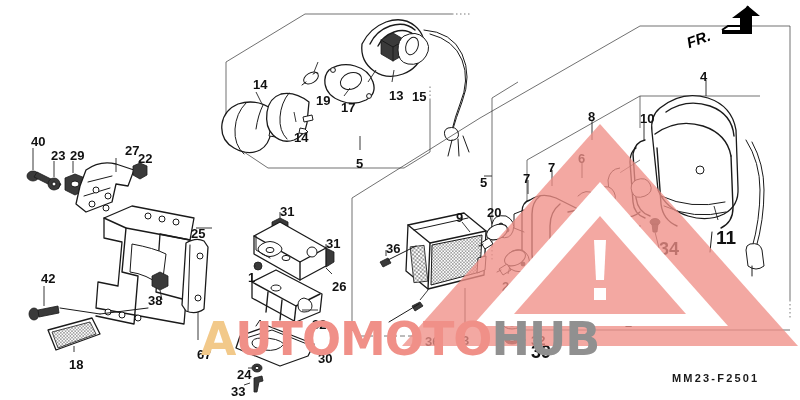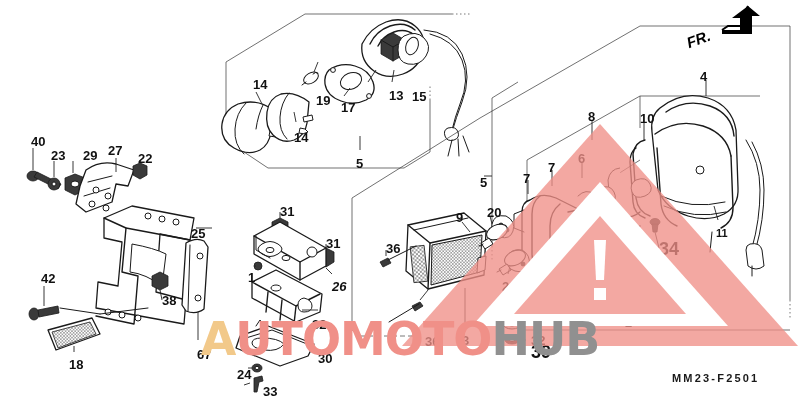--- a/index.html
+++ b/index.html
@@ -399,51 +399,51 @@
       <div class="callout" style="left: 625px; top: 316px; font-size: 13px;">2</div>
       <div class="callout" style="left: 462px; top: 334px; font-size: 13px;">3</div>
       <div class="callout" style="left: 700px; top: 70px; font-size: 13px;">4</div>
       <div class="callout" style="left: 480px; top: 176px; font-size: 13px;">5</div>
       <div class="callout" style="left: 578px; top: 152px; font-size: 13px;">6</div>
       <div class="callout" style="left: 548px; top: 161px; font-size: 13px;">7</div>
       <div class="callout" style="left: 523px; top: 172px; font-size: 13px;">7</div>
       <div class="callout" style="left: 588px; top: 110px; font-size: 13px;">8</div>
       <div class="callout" style="left: 456px; top: 211px; font-size: 13px;">9</div>
       <div class="callout" style="left: 640px; top: 112px; font-size: 13px;">10</div>
-      <div class="callout" style="left: 716px; top: 228px; font-size: 11px;">11</div>
+      <div class="callout" style="left: 716px; top: 228px; font-size: 19px;">11</div>
       <div class="callout" style="left: 356px; top: 157px; font-size: 13px;">5</div>
       <div class="callout" style="left: 389px; top: 89px; font-size: 13px;">13</div>
       <div class="callout" style="left: 294px; top: 131px; font-size: 13px;">14</div>
       <div class="callout" style="left: 364px; top: 90px; font-size: 13px; margin-left: 48px;">15</div>
       <div class="callout" style="left: 253px; top: 78px; font-size: 13px;">14</div>
       <div class="callout" style="left: 341px; top: 101px; font-size: 13px;">17</div>
       <div class="callout" style="left: 69px; top: 358px; font-size: 13px;">18</div>
       <div class="callout" style="left: 316px; top: 52px; font-size: 13px; margin-top: 42px;">19</div>
       <div class="callout" style="left: 487px; top: 206px; font-size: 13px;">20</div>
       <div class="callout" style="left: 502px; top: 280px; font-size: 13px;">20</div>
       <div class="callout" style="left: 600px; top: 247px; font-size: 13px;">21</div>
       <div class="callout" style="left: 532px; top: 310px; font-size: 13px;">22</div>
       <div class="callout" style="left: 51px; top: 149px; font-size: 13px;">23</div>
       <div class="callout" style="left: 237px; top: 368px; font-size: 13px;">24</div>
       <div class="callout" style="left: 191px; top: 227px; font-size: 13px;">25</div>
-      <div class="callout" style="left: 332px; top: 280px; font-size: 13px; font-style: italic;">26</div>
-      <div class="callout" style="left: 108px; top: 144px; font-size: 13px;">27</div>
+      <div class="callout" style="left: 332px; top: 280px; font-size: 13px;">26</div>
+      <div class="callout" style="left: 125px; top: 144px; font-size: 13px;">27</div>
       <div class="callout" style="left: 312px; top: 318px; font-size: 13px;">32</div>
-      <div class="callout" style="left: 70px; top: 149px; font-size: 13px; margin-left: 13px;">29</div>
+      <div class="callout" style="left: 70px; top: 149px; font-size: 13px;">29</div>
       <div class="callout" style="left: 318px; top: 352px; font-size: 13px;">30</div>
       <div class="callout" style="left: 280px; top: 205px; font-size: 13px;">31</div>
       <div class="callout" style="left: 326px; top: 237px; font-size: 13px;">31</div>
       <div class="callout" style="left: 531px; top: 334px; font-size: 13px;">32</div>
-      <div class="callout" style="left: 231px; top: 385px; font-size: 13px; margin-left: 32px;">33</div>
+      <div class="callout" style="left: 231px; top: 385px; font-size: 13px;">33</div>
       <div class="callout" style="left: 659px; top: 240px; font-size: 18px;">34</div>
       <div class="callout" style="left: 600px; top: 264px; font-size: 13px;">35</div>
       <div class="callout" style="left: 386px; top: 242px; font-size: 13px;">36</div>
       <div class="callout" style="left: 425px; top: 335px; font-size: 13px;">36</div>
       <div class="callout" style="left: 138px; top: 152px; font-size: 13px;">22</div>
-      <div class="callout" style="left: 162px; top: 294px; font-size: 13px; text-align: right;">38</div>
+      <div class="callout" style="left: 148px; top: 294px; font-size: 13px; text-align: right;">38</div>
       <div class="callout" style="left: 531px; top: 343px; font-size: 18px;">39</div>
       <div class="callout" style="left: 31px; top: 135px; font-size: 13px;">40</div>
       <div class="callout" style="left: 197px; top: 348px; font-size: 13px;">67</div>
       <div class="callout" style="left: 41px; top: 272px; font-size: 13px;">42</div>
     </div>
 
   <div id="fr-label" style="left: 690px; top: 34px; font-size: 15px;">FR.</div>
   <svg id="fr-arrow" style="position:absolute;left:718px;top:4px;width:44px;height:34px;" viewBox="0 0 44 34">
     <path d="M4 26 L22 26 L22 14 L14 14 L30 2 L42 12 L34 12 L34 30 L4 30 Z" fill="#000"></path>
     <path d="M4 26 L10 22 L26 22 L26 10 L30 2" fill="none" stroke="#000" stroke-width="2"></path>

